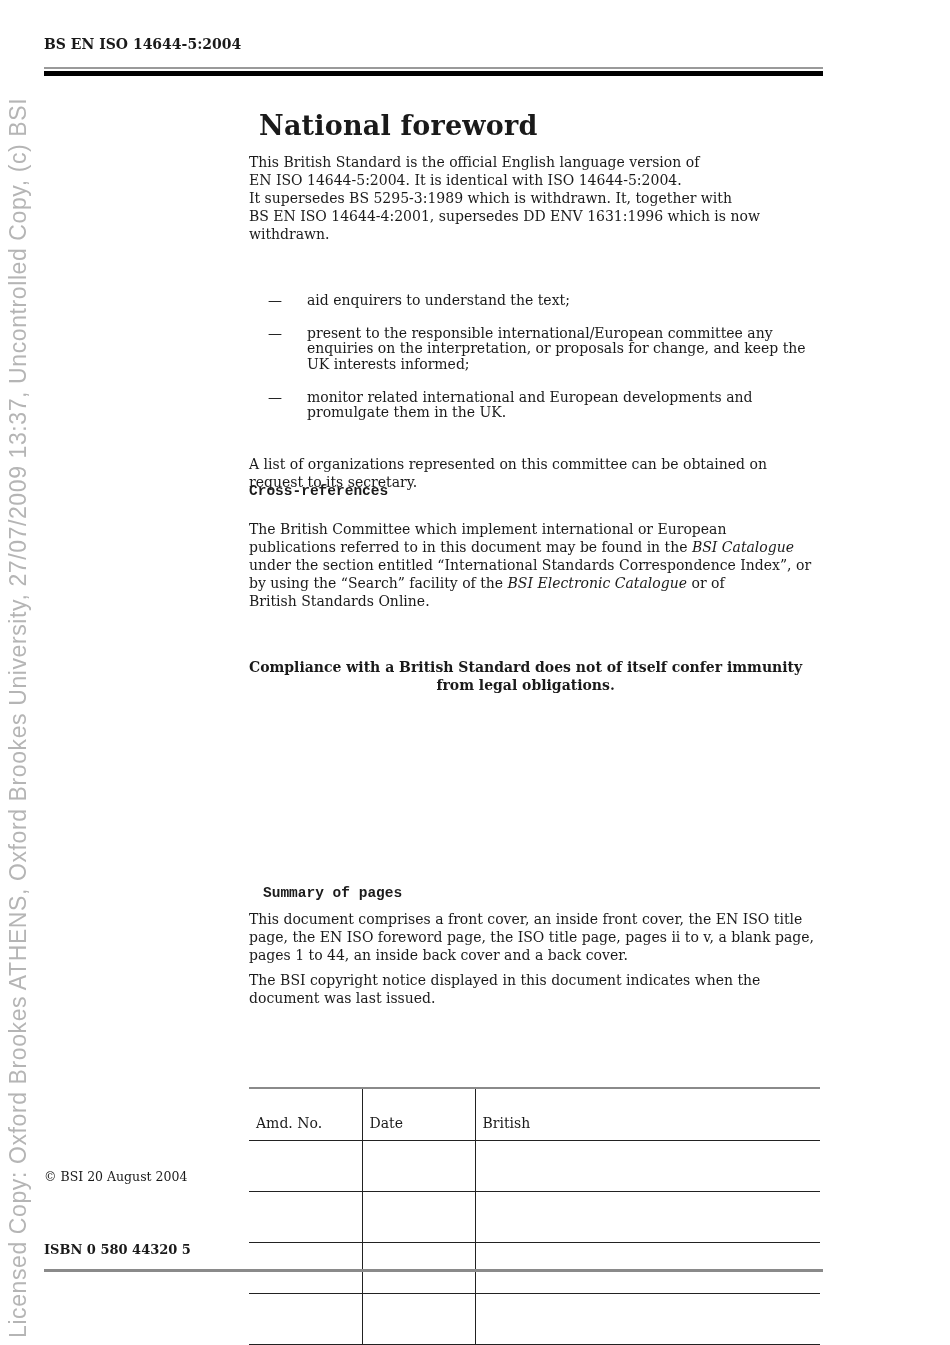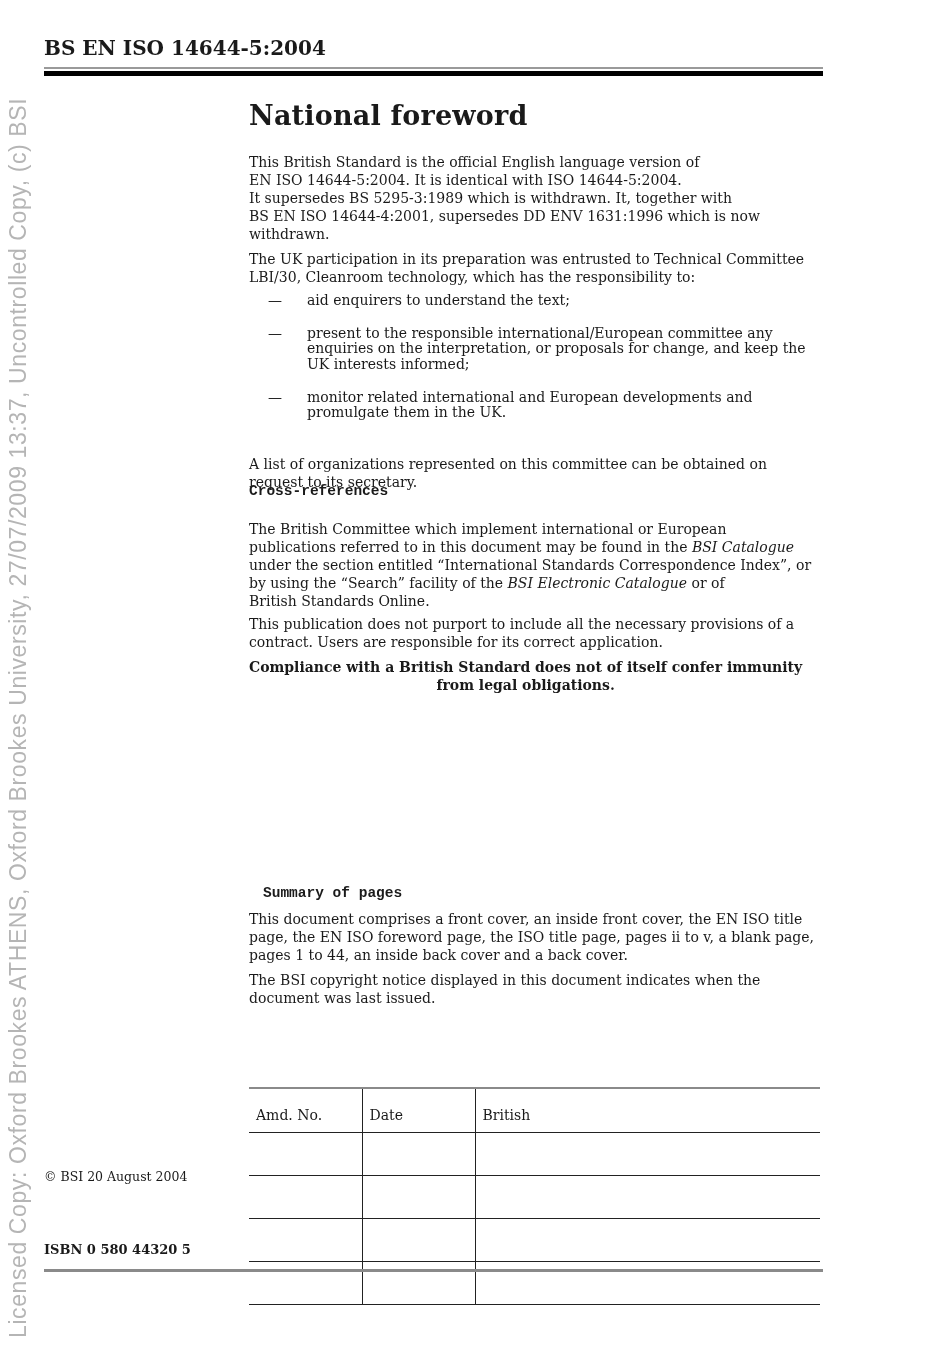--- a/index.html
+++ b/index.html
@@ -12,21 +12,21 @@
     overflow:hidden;
   }
   
   .watermark{
     position:absolute;left:5px;top:1338px;
     transform-origin:0 0;transform:rotate(-90deg);
     font-family:"Liberation Sans", sans-serif;
     font-size:23px;letter-spacing:0.6px;
     color:#b5b5b5;white-space:nowrap;
   }
-  .header-title{position:absolute;left:44px;top:36px;font-size:20px;font-weight:bold;white-space:pre;}
+  .header-title{position:absolute;left:44px;top:36px;font-size:14px;font-weight:bold;white-space:pre;}
   .rule-thin{position:absolute;left:44px;top:67px;width:779px;height:2px;background:#9a9a9a;}
   .rule-thick{position:absolute;left:44px;top:71px;width:779px;height:5px;background:#000000;}
   .doc-title{position:absolute;left:249px;top:100px;font-size:27px;font-weight:bold;letter-spacing:0.2px;white-space:pre;}
 
   .para{position:absolute;left:249px;font-size:14px;line-height:18px;white-space:pre;}
   .subhead{position:absolute;left:249px;font-size:14.5px;font-weight:bold;white-space:pre;font-family:Liberation Mono, monospace;}
   .bold-para{font-weight:bold;text-align:center;}
   .it{font-style:italic;}
 
   #p1{top:139px}
@@ -48,21 +48,21 @@
 
   .amend-head{position:absolute;left:255px;top:1053px;font-size:15px;font-weight:bold;white-space:pre;}
   .amend-table{
     position:absolute;left:249px;top:1087px;width:571px;
     border-collapse:collapse;table-layout:fixed;
     border-top:2px solid #8a8a8a;
     font-size:14px;
   }
   .amend-table td{
     border-bottom:1px solid #222222;
-    padding:8px 0 0 7px;vertical-align:middle;
+    padding:16px 0 0 7px;vertical-align:middle;
     overflow:hidden;
   }
   .amend-table td + td{border-left:1px solid #222222;}
   .amend-table tr.hdr td{height:35px;}
   .amend-table tr.empty td{height:34px;}
 
   .imprint{position:absolute;left:44px;top:1071px;font-size:11.5px;line-height:13.8px;white-space:pre;}
   .copyright{position:absolute;left:44px;top:1169px;font-size:12.5px;white-space:pre;}
   .isbn{position:absolute;left:44px;top:1242px;font-size:13px;font-weight:bold;white-space:pre;}
   .page-bottom-rule{position:absolute;left:44px;top:1269px;width:779px;height:3px;background:#8a8a8a;}
@@ -71,29 +71,27 @@
 <body>
 
 <div class="page">
 
   <div class="watermark">Licensed Copy: Oxford Brookes ATHENS, Oxford Brookes University, 27/07/2009 13:37, Uncontrolled Copy, (c) BSI</div>
 
   <div class="header-title">BS EN ISO 14644-5:2004</div>
   <div class="rule-thin"></div>
   <div class="rule-thick"></div>
 
-  <h1 class="doc-title" style="margin:0;">National foreword</h1>
+  <h1 class="doc-title" style="margin:10px;">National foreword</h1>
 
   <p class="para" id="p1">This British Standard is the official English language version of
 EN ISO 14644-5:2004. It is identical with ISO 14644-5:2004.
 It supersedes BS 5295-3:1989 which is withdrawn. It, together with
 BS EN ISO 14644-4:2001, supersedes DD ENV 1631:1996 which is now
 withdrawn.</p>
-  <p class="para" id="p2">The UK participation in its preparation was entrusted to Technical Committee
-LBI/30, Cleanroom technology, which has the responsibility to:</p>
 
   <div class="li" id="li1">
     <span class="dash">—</span>
     <span class="li-text">aid enquirers to understand the text;</span>
   </div>
   <div class="li" id="li2">
     <span class="dash">—</span>
     <span class="li-text">present to the responsible international/European committee any
 enquiries on the interpretation, or proposals for change, and keep the
 UK interests informed;</span>
@@ -108,22 +106,20 @@
 request to its secretary.</p>
 
   <h2 class="subhead" id="cross-head" style="margin:0;">Cross-references</h2>
 
   <p class="para" id="cross-para"><span>The British Committee which implement international or European
 publications referred to in this document may be found in the </span><span class="it">BSI Catalogue</span><span>
 under the section entitled “International Standards Correspondence Index”, or
 by using the “Search” facility of the </span><span class="it">BSI Electronic Catalogue</span><span> or of
 British Standards Online.</span></p>
 
-  <p class="para" id="p4">This publication does not purport to include all the necessary provisions of a
-contract. Users are responsible for its correct application.</p>
   <p class="para bold-para" id="p5">Compliance with a British Standard does not of itself confer immunity
 from legal obligations.</p>
 
   <h2 class="subhead" id="summary-head" style="margin:14px;">Summary of pages</h2>
   <p class="para" id="p6">This document comprises a front cover, an inside front cover, the EN ISO title
 page, the EN ISO foreword page, the ISO title page, pages ii to v, a blank page,
 pages 1 to 44, an inside back cover and a back cover.</p>
   <p class="para" id="p7">The BSI copyright notice displayed in this document indicates when the
 document was last issued.</p>
 

